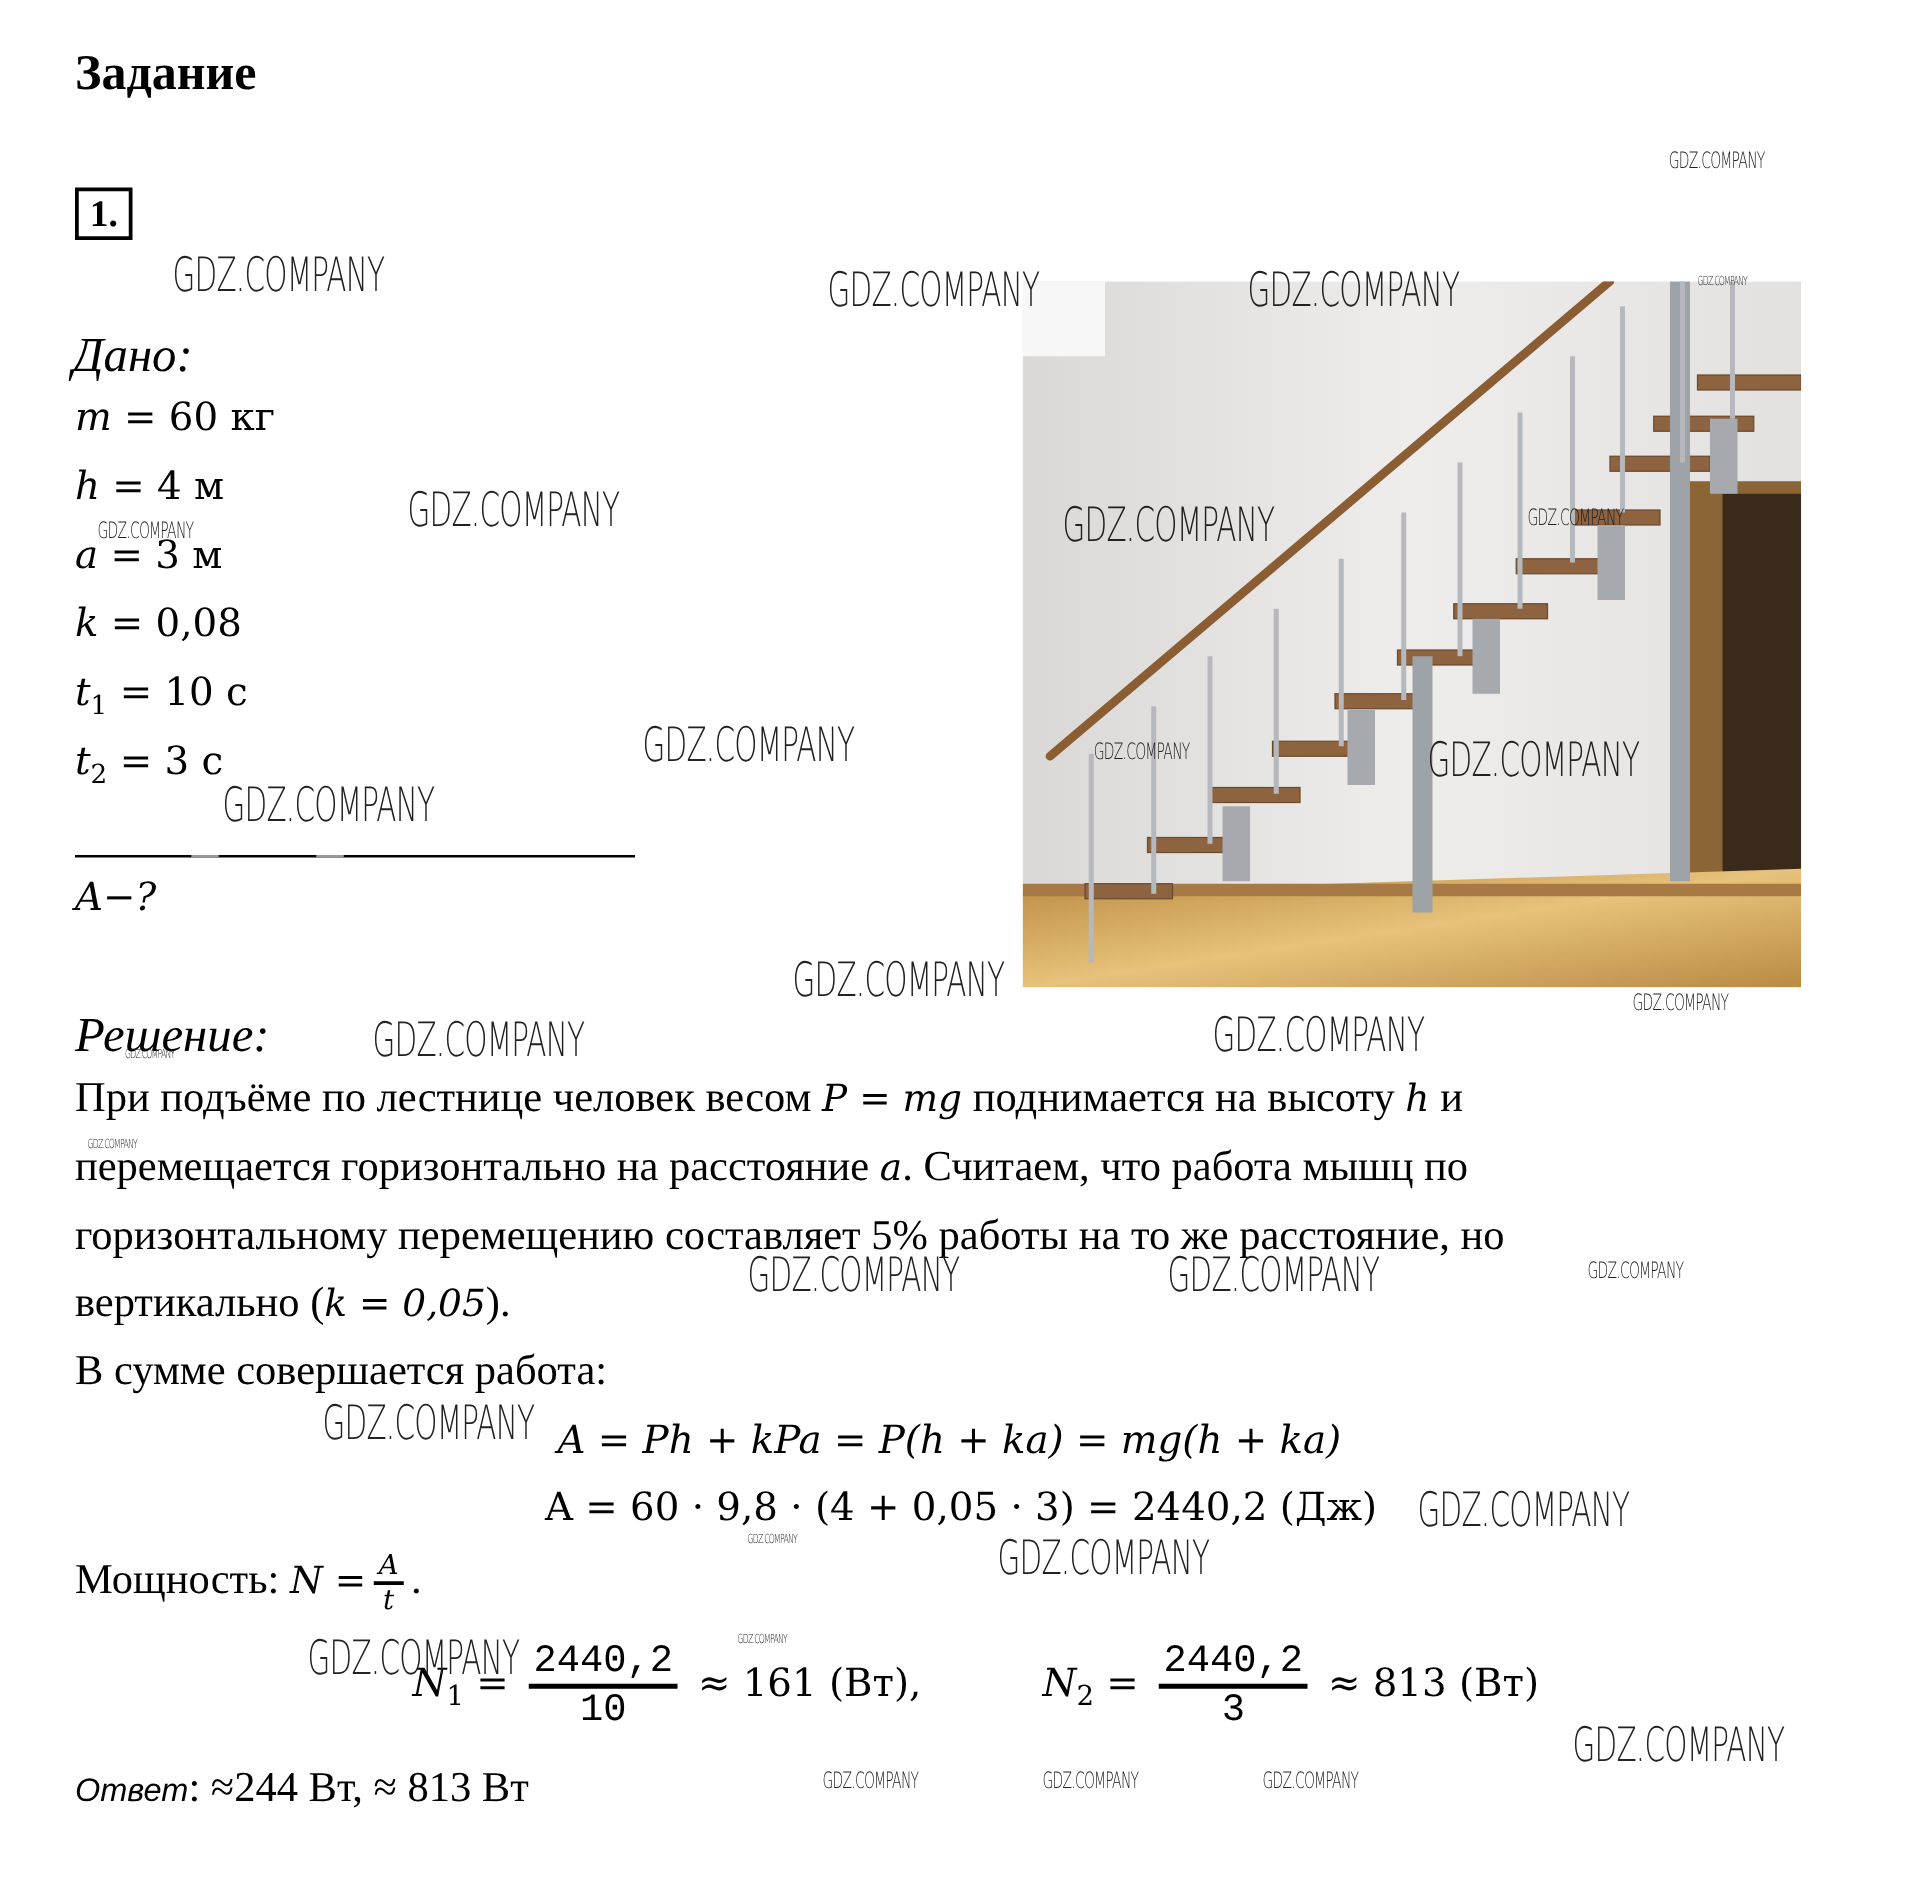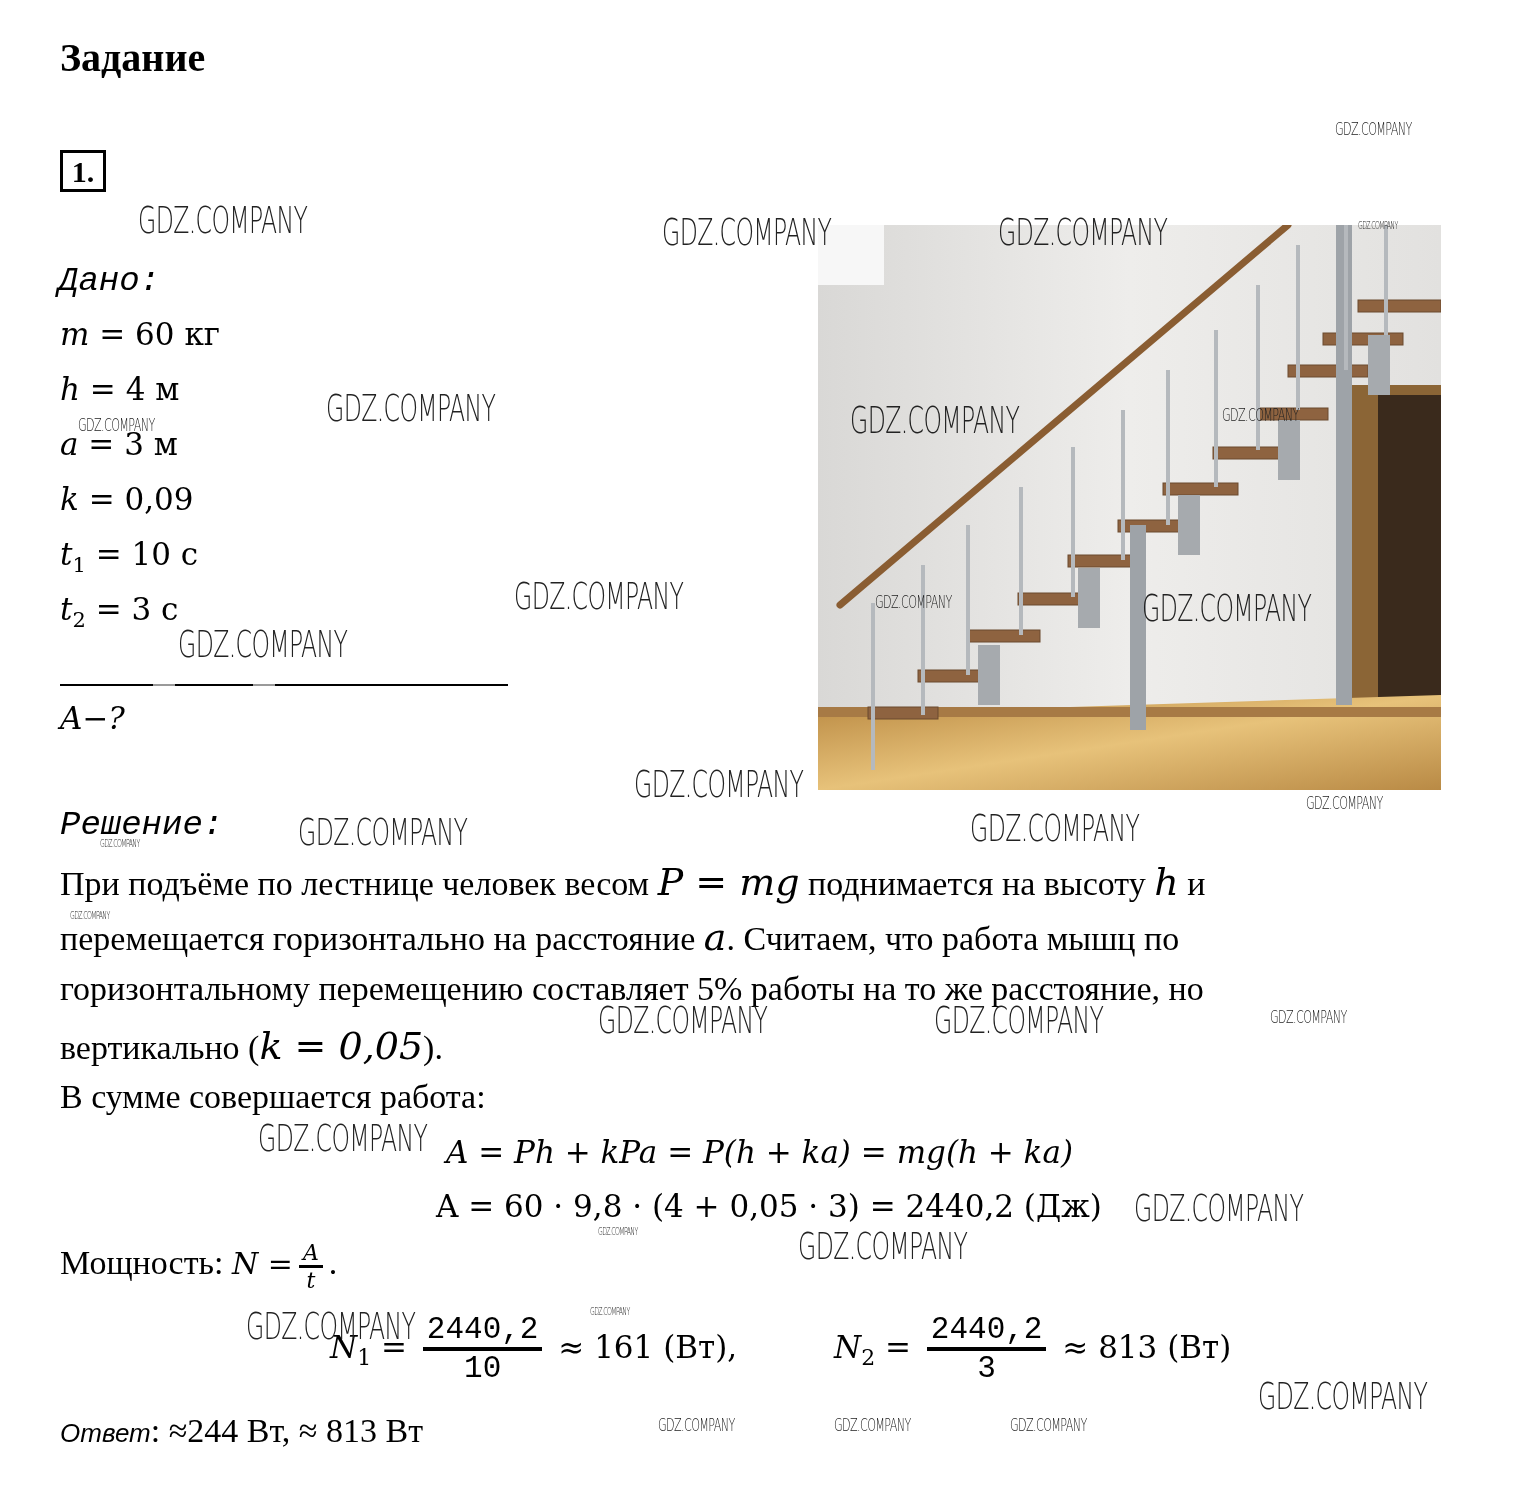--- a/index.html
+++ b/index.html
@@ -2,28 +2,28 @@
 <html><head>
 <meta charset="utf-8">
 <style>
   html, body { margin:0; padding:0; background:#ffffff; }
   body { width:1532px; height:1505px; position:relative; overflow:hidden;
          font-family:"Liberation Serif", serif; color:#000; }
   .abs { position:absolute; white-space:nowrap; }
   .title { left:60px; top:34px; font-size:40px; font-weight:bold; }
   .numbox { left:60px; top:150px; width:46px; height:42px; border:3px solid #000;
             box-sizing:border-box; font-size:30px; font-weight:bold; text-align:center; line-height:38px; }
-  .italic-head { font-style:italic; font-size:34px;font-family:Liberation Mono, monospace; }
+  .italic-head { font-style:italic; font-size:39px; }
   .given { font-family:"DejaVu Serif", serif; font-size:31px; }
   .given i { font-style:italic; }
   .given sub { font-size:21px; }
   .rule { left:60px; top:684px; width:448px; height:2px; background:#000; }
   .rule .gap { position:absolute; top:0; width:22px; height:2px; background:#9a9a9a; }
   .para { font-size:34px; }
-  .para i { font-family:"DejaVu Serif", serif; font-style:italic; font-size:38px; }
+  .para i { font-family:"DejaVu Serif", serif; font-style:italic; font-size:30px; }
   .math { font-family:"DejaVu Serif", serif; font-size:31px; }
   .math i { font-style:italic; }
   .frac { display:inline-block; vertical-align:middle; text-align:center; margin:0 6px;font-family:Liberation Mono, monospace; }
   .frac .num, .frac .den { display:block; padding:0 4px; }
   .frac .num { border-bottom:4px solid #000; }
   .frac.small { font-size:22px; }
   .frac.small .num { border-bottom-width:3px; }
   .wm { font-family:"DejaVu Sans", sans-serif; color:#222; letter-spacing:-1px;
         transform:scaleX(0.62); transform-origin:left top; font-weight:200; }
   .wm.big { font-size:38px; }
@@ -34,21 +34,21 @@
 </head>
 <body>
 
 <div class="abs title">Задание</div>
 <div class="abs numbox">1.</div>
 
 <div class="abs italic-head" style="left:58px;top:262px;">Дано:</div>
 <div class="abs given" style="left:60px;top:316px;text-align:center;"><i>m</i> <span>= 60 кг</span></div>
 <div class="abs given" style="left:60px;top:371px;"><i>h</i> <span>= 4 м</span></div>
 <div class="abs given" style="left:60px;top:426px;"><i>a</i> <span>= 3 м</span></div>
-<div class="abs given" style="left:60px;top:481px;"><i>k</i> <span>= 0,09</span></div>
+<div class="abs given" style="left:60px;top:481px;"><i>k</i> <span>= 0,08</span></div>
 <div class="abs given" style="left:60px;top:536px;"><i>t</i><sub>1</sub> <span>= 10 с</span></div>
 <div class="abs given" style="left:60px;top:591px;"><i>t</i><sub>2</sub> <span>= 3 с</span></div>
 <div class="abs rule">
   <span class="gap" style="left:93px;"></span>
     <span class="gap" style="left:193px;"></span>
 </div>
 <div class="abs given" style="left:60px;top:700px;font-style:italic;">A−?</div>
 
 <div class="abs photo">
   <svg width="623" height="565" viewBox="0 0 623 565">

